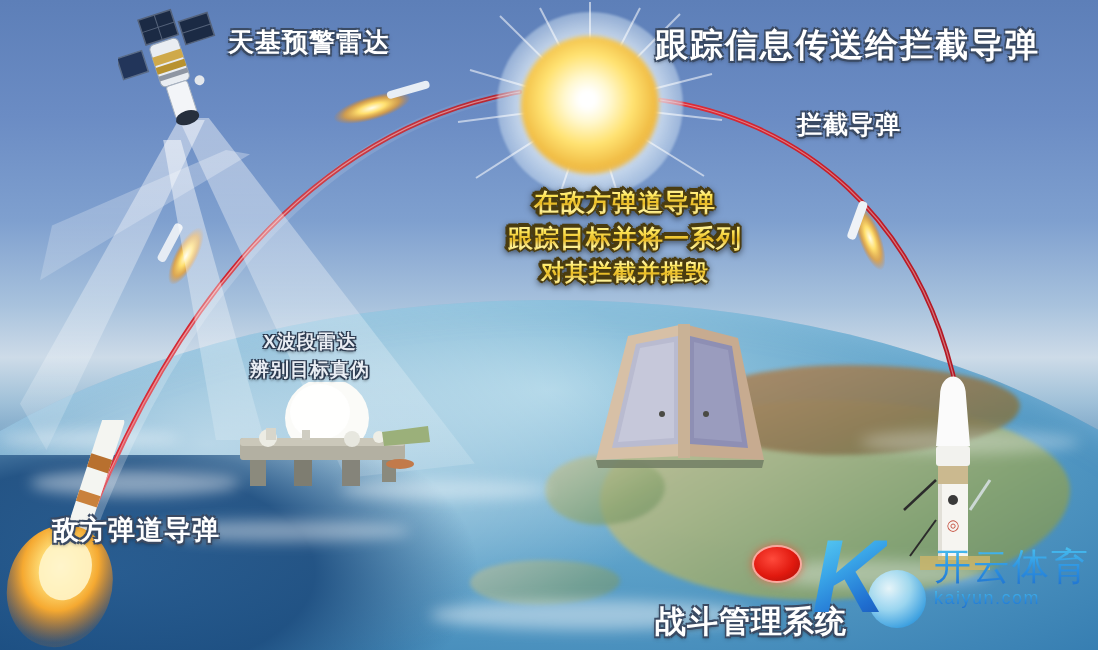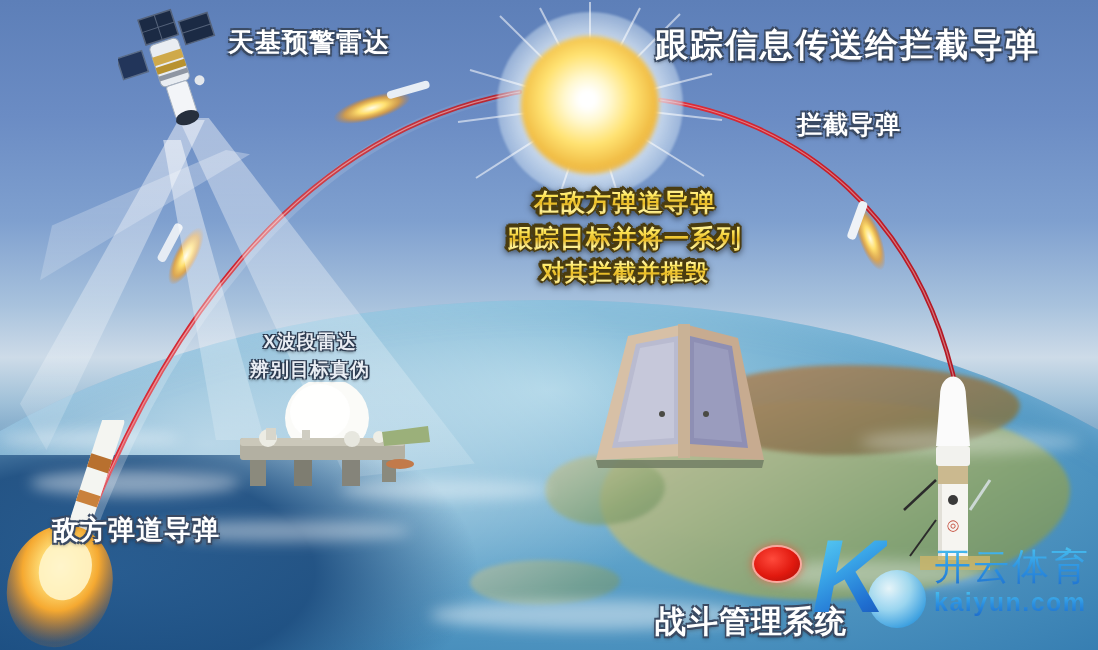--- a/index.html
+++ b/index.html
@@ -93,21 +93,21 @@
     font-size:104px;font-weight:bold;font-style:italic;line-height:1;
     background:linear-gradient(150deg,#63d8f5 0%,#3aa6e8 40%,#1f6ed0 75%,#1a4fae 100%);
     -webkit-background-clip:text;background-clip:text;color:transparent;
   }
   .wm-cn{
     font-size:37px;font-weight:normal;letter-spacing:2px;
     background:linear-gradient(180deg,#4fc9f2 0%,#2b8fe0 55%,#1d6ccb 100%);
     -webkit-background-clip:text;background-clip:text;color:transparent;
   }
   .wm-url{
-    font-size:25px;font-weight:bold;letter-spacing:1.5px;
+    font-size:18px;font-weight:normal;letter-spacing:1.5px;
     background:linear-gradient(180deg,#4fc9f2 0%,#2b8fe0 55%,#1d6ccb 100%);
     -webkit-background-clip:text;background-clip:text;color:transparent;
   }
   .wm-ball{
     position:absolute;width:58px;height:58px;border-radius:50%;
     background:radial-gradient(circle at 36% 32%, #eaf8ff 0%, #9fd9f2 40%, #3ea2e2 75%, #1c6fc6 100%);
     opacity:.95;
   }
 </style>
 </head>

